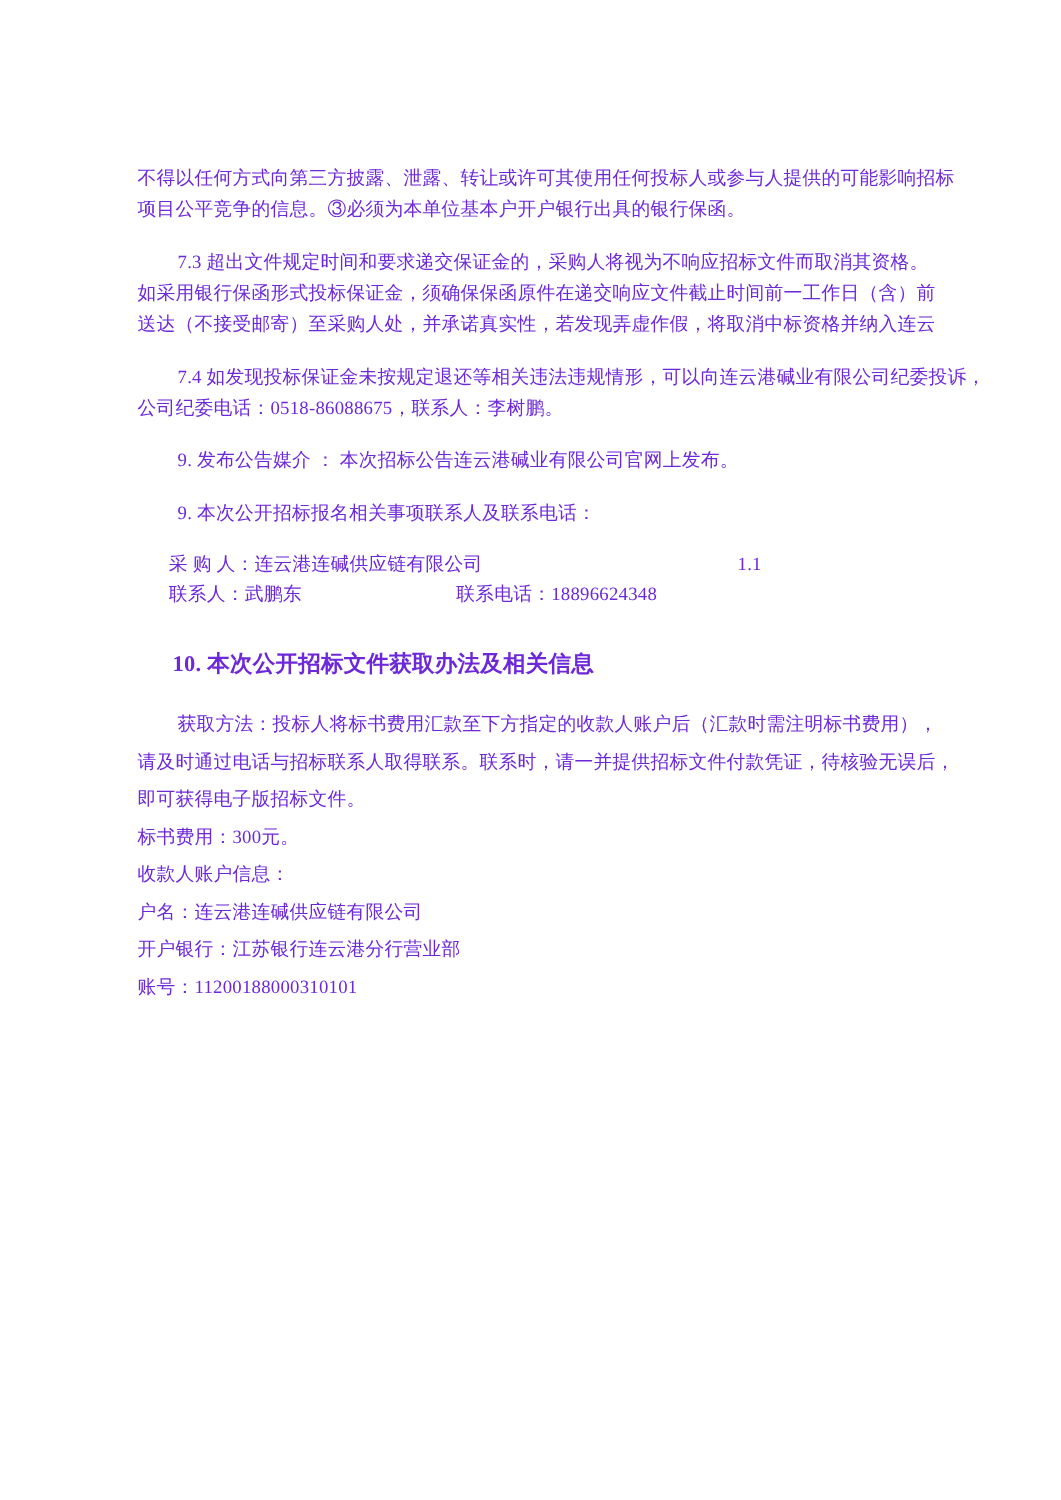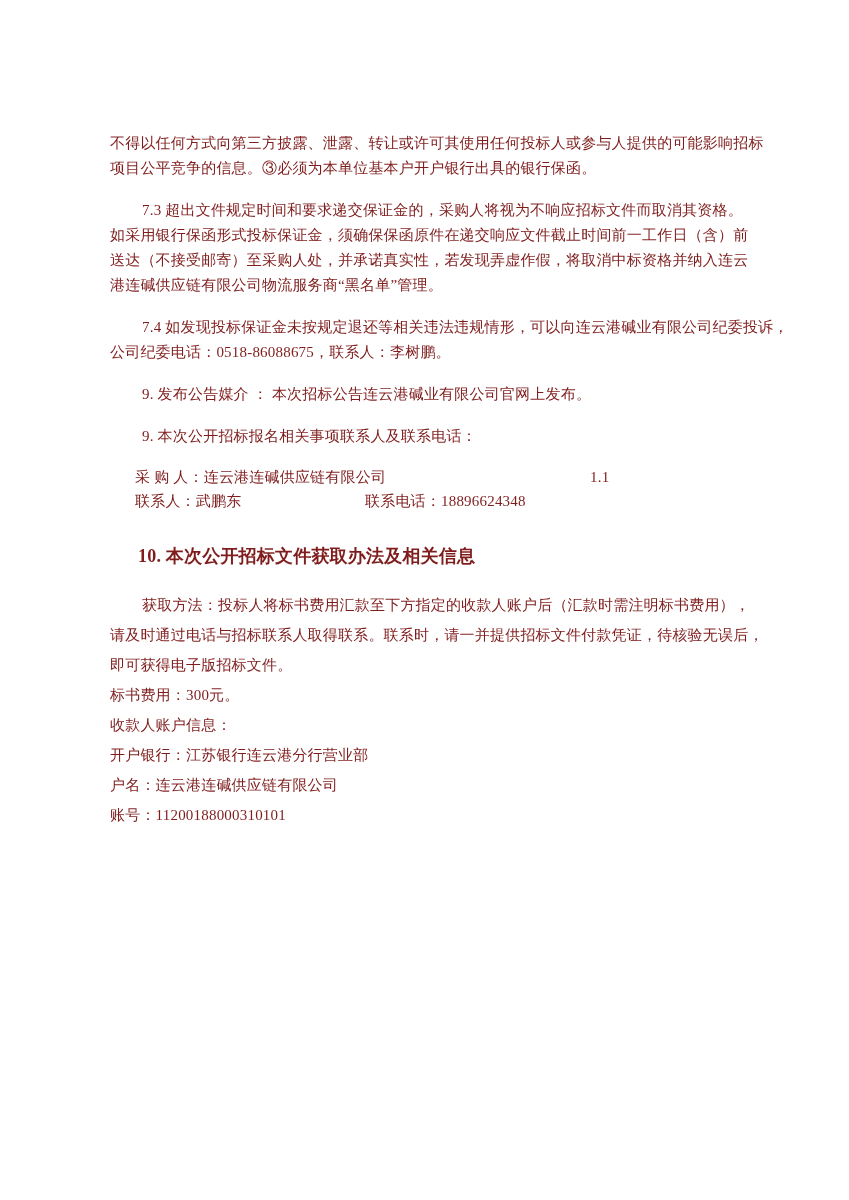--- a/index.html
+++ b/index.html
@@ -7,21 +7,21 @@
     padding: 0;
     background: #ffffff;
   }
   .page {
     position: relative;
     width: 849px;
     height: 1200px;
     background: #ffffff;
     overflow: hidden;
     font-family: "Liberation Serif", "DejaVu Serif", serif;
-    color: #7f1d1d;
+    color: #6d28d9;
   }
   .doc {
     position: absolute;
     left: 110px;
     top: 131px;
     width: 660px;
     font-size: 15px;
     letter-spacing: 0.2px;
   }
   .ln {
@@ -59,30 +59,29 @@
 </head>
 <body>
 
 <div class="page">
   <div class="doc" id="doc">
       <div class="ln">不得以任何方式向第三方披露、泄露、转让或许可其使用任何投标人或参与人提供的可能影响招标</div>
       <div class="ln">项目公平竞争的信息。③必须为本单位基本户开户银行出具的银行保函。</div>
       <div class="ln indent">7.3 超出文件规定时间和要求递交保证金的，采购人将视为不响应招标文件而取消其资格。</div>
       <div class="ln">如采用银行保函形式投标保证金，须确保保函原件在递交响应文件截止时间前一工作日（含）前</div>
       <div class="ln">送达（不接受邮寄）至采购人处，并承诺真实性，若发现弄虚作假，将取消中标资格并纳入连云</div>
-      <div class="ln">港连碱供应链有限公司物流服务商“黑名单”管理。</div>
       <div class="ln indent">7.4 如发现投标保证金未按规定退还等相关违法违规情形，可以向连云港碱业有限公司纪委投诉，</div>
       <div class="ln">公司纪委电话：0518-86088675，联系人：李树鹏。</div>
       <div class="ln indent">9. 发布公告媒介 ： 本次招标公告连云港碱业有限公司官网上发布。</div>
       <div class="ln indent">9. 本次公开招标报名相关事项联系人及联系电话：</div>
       <div class="ln contact gap-sm"><span>采 购 人：连云港连碱供应链有限公司</span><span class="part-abs" style="left: 480px;">1.1</span></div>
       <div class="ln contact"><span>联系人：武鹏东</span><span class="part-abs" style="left: 255px;">联系电话：18896624348</span></div>
       <div class="ln heading gap-md">10. 本次公开招标文件获取办法及相关信息</div>
       <div class="ln wide indent gap-xs">获取方法：投标人将标书费用汇款至下方指定的收款人账户后（汇款时需注明标书费用），</div>
       <div class="ln wide">请及时通过电话与招标联系人取得联系。联系时，请一并提供招标文件付款凭证，待核验无误后，</div>
       <div class="ln wide">即可获得电子版招标文件。</div>
       <div class="ln wide">标书费用：300元。</div>
       <div class="ln wide">收款人账户信息：</div>
+      <div class="ln wide">户名：连云港连碱供应链有限公司</div>
       <div class="ln wide">开户银行：江苏银行连云港分行营业部</div>
-      <div class="ln wide">户名：连云港连碱供应链有限公司</div>
       <div class="ln wide">账号：11200188000310101</div>
     </div>
 </div>
 
 </body></html>

